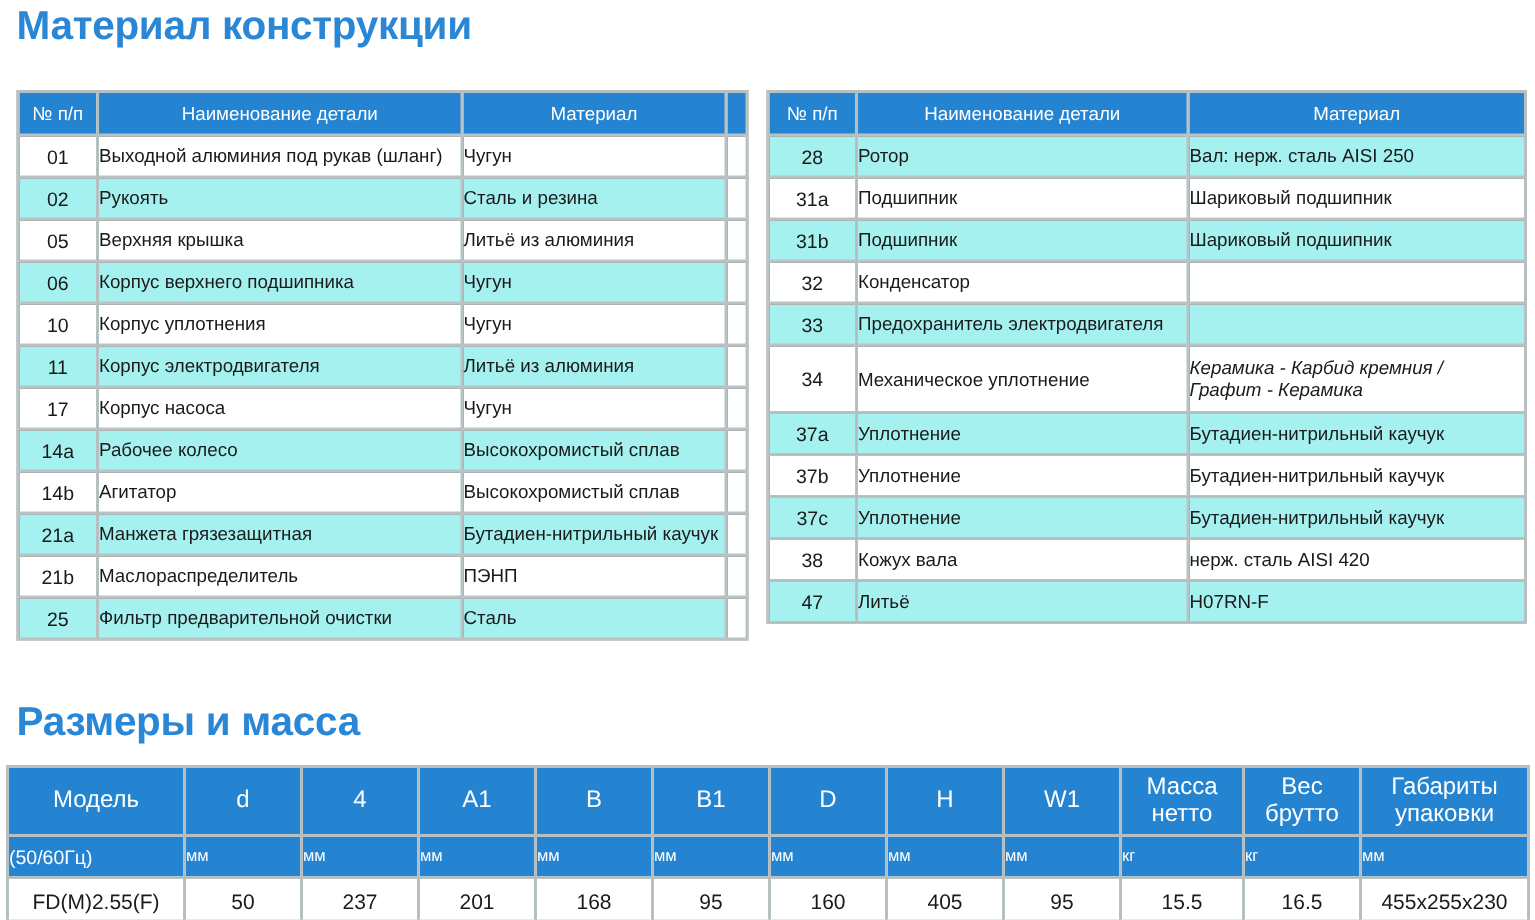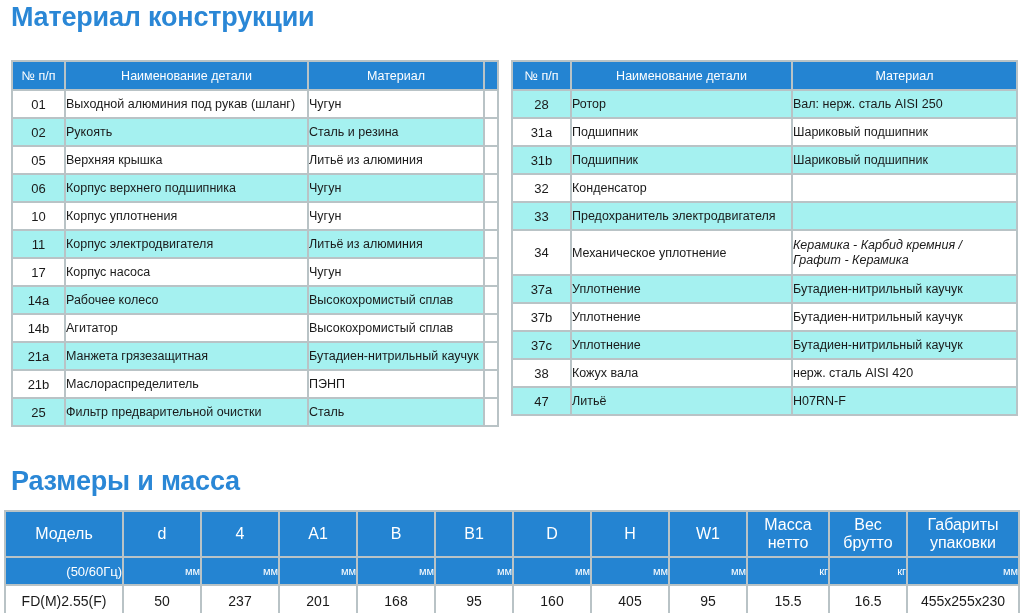--- a/index.html
+++ b/index.html
@@ -85,21 +85,21 @@
     font-weight: bold;
     text-align: center;
     font-size: 16px;
     height: 44px;
     line-height: 1.12;
   }
   .dim-h2 {
     background: #2484d2;
     color: #ffffff;
     font-weight: bold;
-    text-align: right;
+    text-align: left;
     font-size: 11px;
     height: 26px;
   }
   .dim-h2.model-sub { font-size: 13px; }
   .dim-val {
     background: #ffffff;
     text-align: center;
     font-size: 14px;
     height: 30px;
   }

